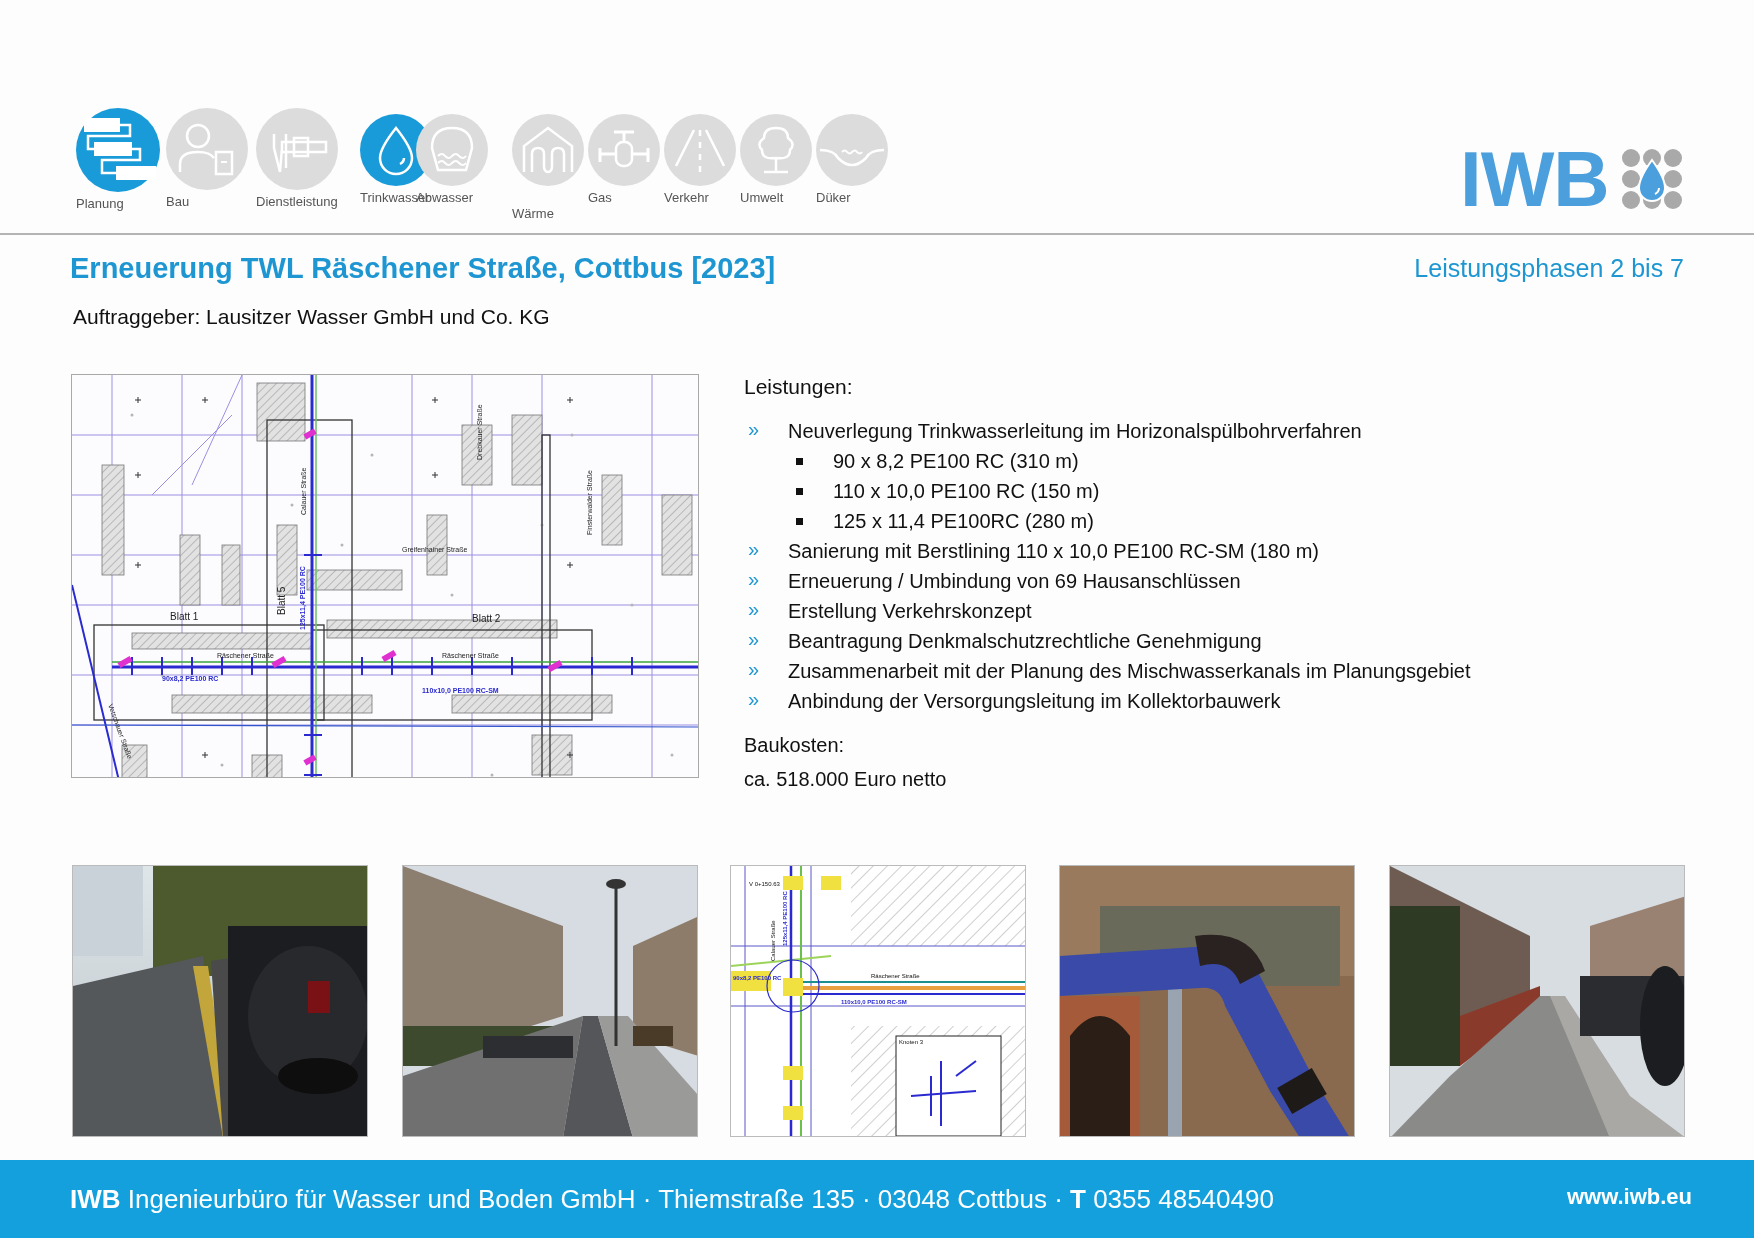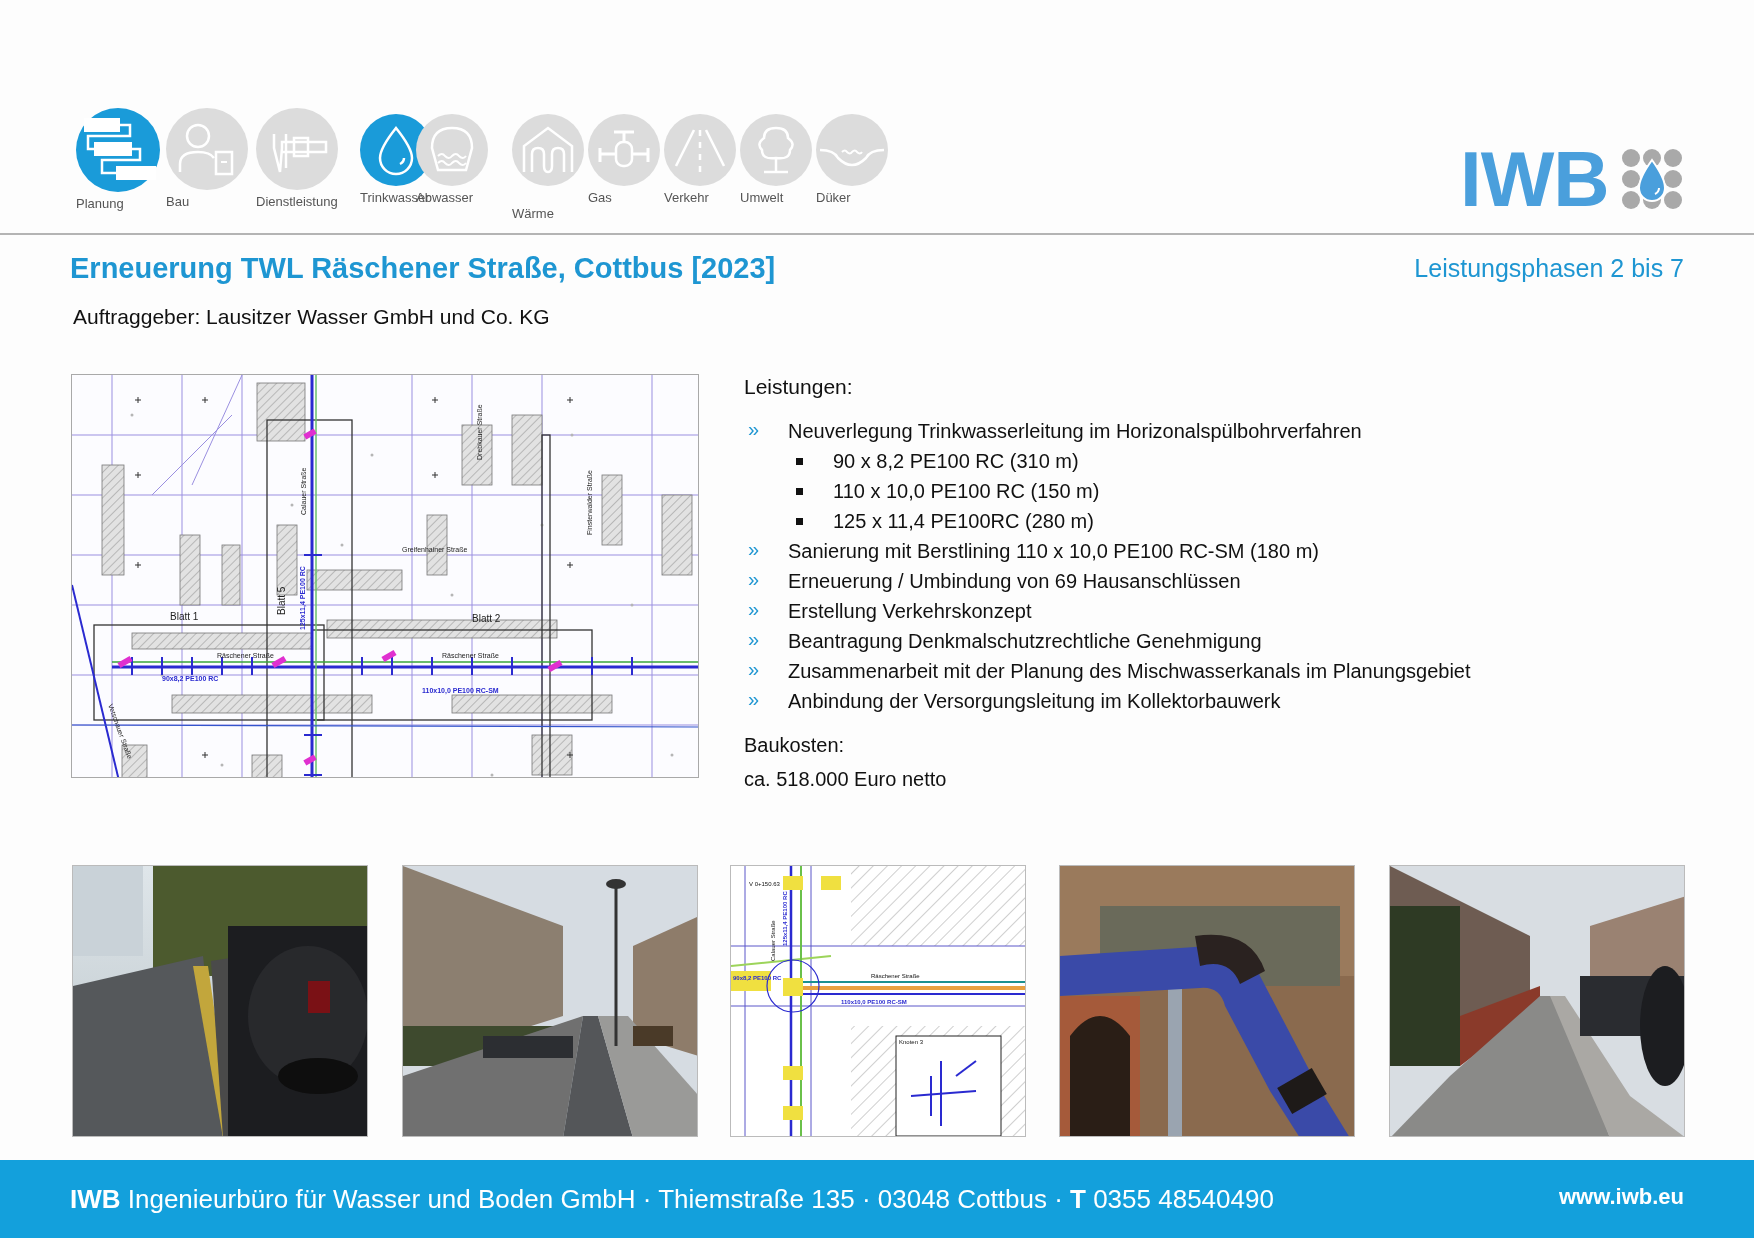--- a/index.html
+++ b/index.html
@@ -32,21 +32,21 @@
   .services li.main .chev { position: absolute; left: 4px; top: -2px; color: #1e96d2; font-size: 20px; }
   .services li.sub { position: relative; padding-left: 89px; }
   .services li.sub .sq { position: absolute; left: 52px; top: 12px; width: 7px; height: 7px; background: #111; }
   .cost { position: absolute; left: 744px; top: 728px; font-size: 20px; line-height: 34px; }
 
   .photo { position: absolute; top: 865px; width: 296px; height: 272px; border: 1px solid #bbb; overflow: hidden; }
 
   .footer { position: absolute; left: 0; top: 1160px; width: 1754px; height: 78px; background: #13a0dc; color: #fff; }
   .footer .addr { position: absolute; left: 70px; top: 24px; font-size: 26px; white-space: nowrap; }
   .footer .addr b { font-weight: bold; }
-  .footer .web { position: absolute; right: 70px; top: 24px; font-size: 22px; font-weight: bold; }
+  .footer .web { position: absolute; right: 62px; top: 24px; font-size: 22px; font-weight: bold; }
 </style>
 </head>
 <body>
 
 <div class="icon-row">
   <div class="cat active" style="left:4px;">
     <div class="circle" style="width:84px;height:84px;">
       <svg width="84" height="84" viewBox="0 0 84 84">
         <rect x="8" y="10" width="36" height="14" fill="#fff"></rect>
         <rect x="18" y="34" width="38" height="14" fill="#fff"></rect>

